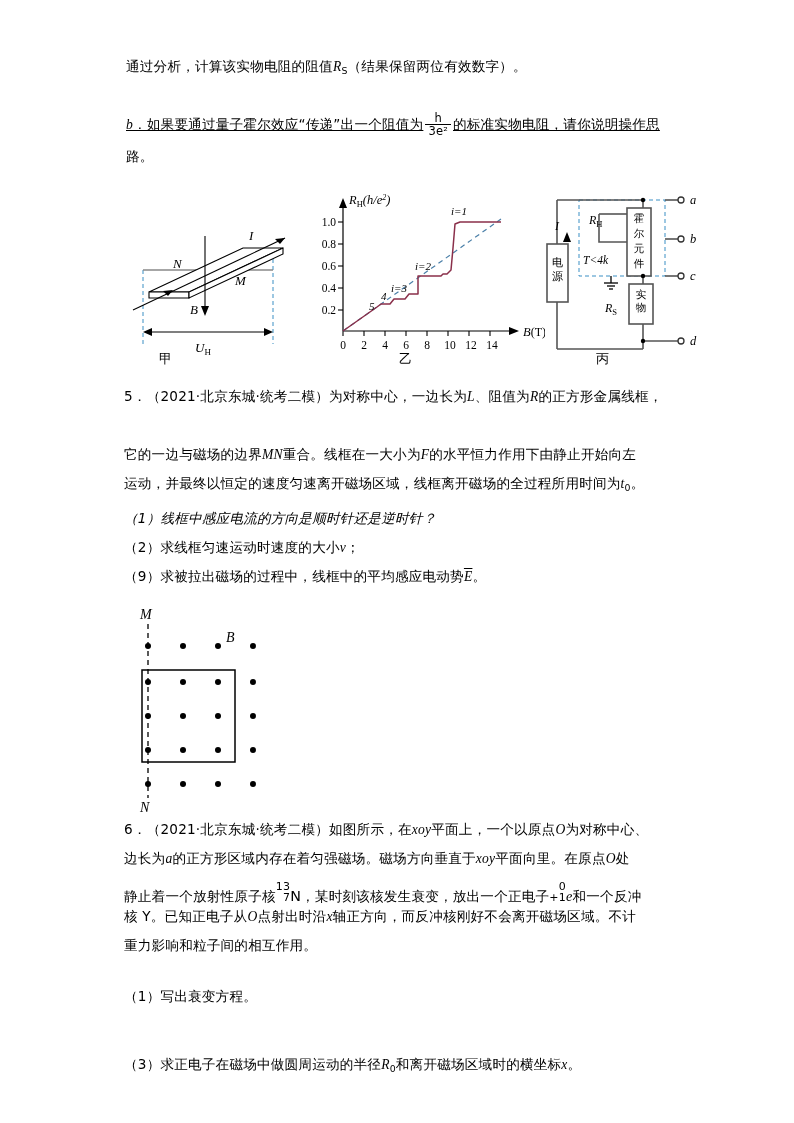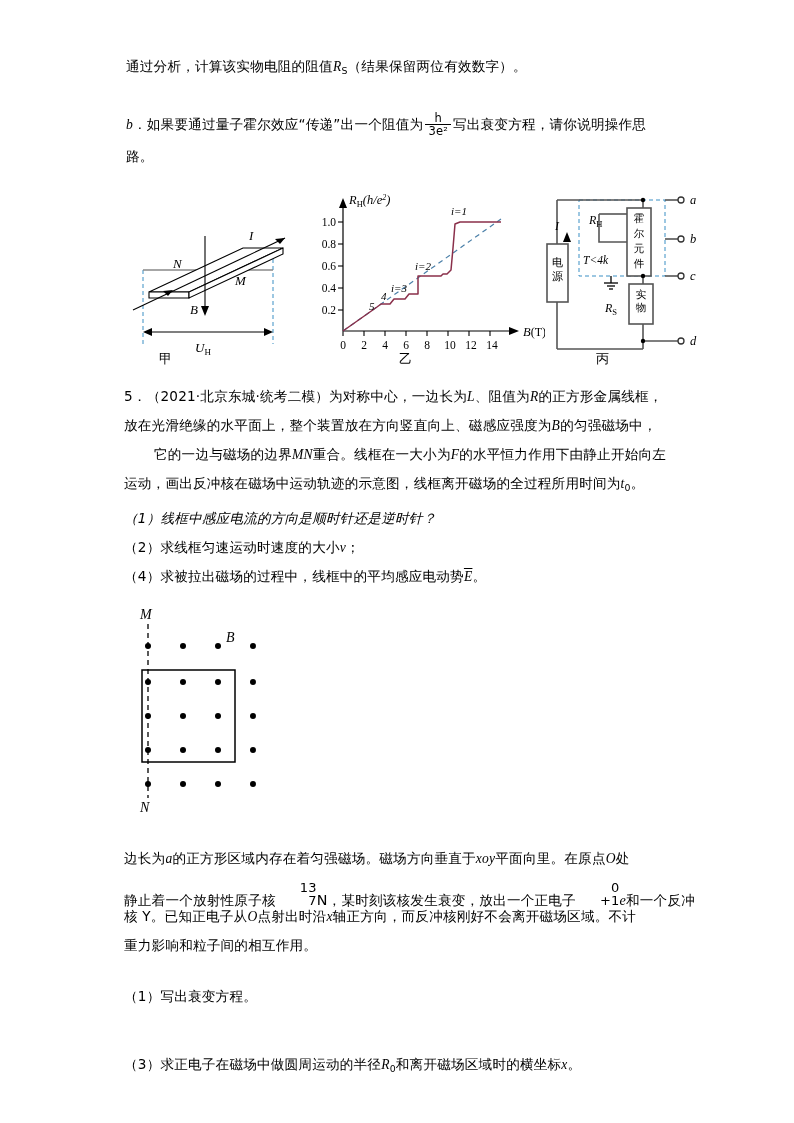--- a/index.html
+++ b/index.html
@@ -13,34 +13,34 @@
   .cn{font-family:"DejaVu Sans","Liberation Sans",sans-serif;font-size:13.6px;}
   i,.it{font-style:italic;font-family:"Liberation Serif",serif;}
   .sub{font-size:9.4px;vertical-align:-0.28em;font-style:normal;}
   .frac{display:inline-block;vertical-align:-0.52em;text-align:center;font-size:11.5px;line-height:1.08;margin:0 2px;}
   .frac .num{display:block;border-bottom:1px solid #000;padding:0 3px;}
   .frac .den{display:block;padding:0 3px;}
   .figrow{position:absolute;left:0;top:178px;width:794px;height:195px;}
   .cap{position:absolute;font-family:"DejaVu Sans",sans-serif;font-size:13px;}
   svg{display:block;}
   .nuc{display:inline-block;vertical-align:0;font-size:14.3px;}
-  .nuc .stk{display:inline-block;text-align:right;font-size:13px;line-height:1.02;vertical-align:-0.02em;font-style:normal;margin-left:24px;}
+  .nuc .stk{display:inline-block;text-align:right;font-size:11px;line-height:1.02;vertical-align:-0.02em;font-style:normal;}
   .nuc .stk span{display:block;}
 </style>
 </head>
 <body>
 
 <div class="page">
 
   <div class="ln cn" style="left:126px;top:60px;">
     <span>通过分析，计算该实物电阻的阻值</span><i>R</i><span class="sub">S</span><span>（结果保留两位有效数字）。</span>
   </div>
 
-  <div class="ln cn" style="left:126px;top:112px;">
-    <i>b</i><span>．如果要通过量子霍尔效应“传递”出一个阻值为</span><span class="frac"><span class="num">h</span><span class="den">3e²</span></span><span>写出衰变方程，请你说明操作思</span>
+  <div class="ln cn" style="left:126px;top:112px;text-decoration:underline;">
+    <i>b</i><span>．如果要通过量子霍尔效应“传递”出一个阻值为</span><span class="frac"><span class="num">h</span><span class="den">3e²</span></span><span>的标准实物电阻，请你说明操作思</span>
   </div>
 
   <div class="ln cn" style="left:126px;top:150px;">
     <span>路。</span>
   </div>
 
   <div class="figrow">
 
     <svg width="200" height="180" viewBox="0 0 200 180" style="position:absolute;left:125px;top:14px;">
 
@@ -199,37 +199,34 @@
       <text x="46" y="40" font-size="12" font-style="italic" font-family="Liberation Serif, serif">R<tspan font-size="8.5" dy="3" font-style="normal">H</tspan></text>
       <text x="40" y="80" font-size="11.5" font-style="italic" font-family="Liberation Serif, serif">T&lt;4k</text>
       <text x="62" y="128" font-size="12" font-style="italic" font-family="Liberation Serif, serif">R<tspan font-size="8.5" dy="3" font-style="normal">S</tspan></text>
     </svg>
     <div class="cap" style="left:596px;top:172px;">丙</div>
   </div>
 
   <div class="ln cn" style="left:124px;top:390px;">
     <span>5</span><span>．（2021·北京东城·统考二模）</span><span>为对称中心，一边长为</span><i>L</i><span>、阻值为</span><i>R</i><span>的正方形金属线框，</span>
   </div>
-  <div class="ln cn" style="left:124px;top:419px;">
-    <span>放在光滑绝缘的水平面上，整个装置放在方向竖直向上、磁感应强度为</span><i>B</i><span>的匀强磁场中，</span>
-  </div>
-  <div class="ln cn" style="left:124px;top:448px;margin-left:30px;">
+  <div class="ln cn" style="left:124px;top:448px;">
     <span>它的一边与磁场的边界</span><i>MN</i><span>重合。线框在一大小为</span><i>F</i><span>的水平恒力作用下由静止开始向左</span>
   </div>
   <div class="ln cn" style="left:124px;top:477px;">
-    <span>运动，画出反冲核在磁场中运动轨迹的示意图，线框离开磁场的全过程所用时间为</span><i>t</i><span class="sub">0</span><span>。</span>
+    <span>运动，并最终以恒定的速度匀速离开磁场区域，线框离开磁场的全过程所用时间为</span><i>t</i><span class="sub">0</span><span>。</span>
   </div>
   <div class="ln cn" style="left:124px;top:512px;font-style:italic;">
     <span>（1）线框中感应电流的方向是顺时针还是逆时针？</span>
   </div>
   <div class="ln cn" style="left:124px;top:541px;">
     <span>（2）求线框匀速运动时速度的大小</span><i>v</i><span>；</span>
   </div>
   <div class="ln cn" style="left:124px;top:570px;">
-    <span>（4）求被拉出磁场的过程中，线框中的平均感应电动势</span><i style="text-decoration:overline;">E</i><span>。</span>
+    <span>（9）求被拉出磁场的过程中，线框中的平均感应电动势</span><i style="text-decoration:overline;">E</i><span>。</span>
   </div>
 
   <svg width="190" height="215" viewBox="0 0 190 215" style="position:absolute;left:126px;top:602px;">
 
     <line x1="22" y1="22" x2="22" y2="196" stroke="#000" stroke-width="1.3" stroke-dasharray="5,4"></line>
     <text x="14" y="17" font-size="14" font-style="italic" font-family="Liberation Serif, serif">M</text>
     <text x="14" y="210" font-size="14" font-style="italic" font-family="Liberation Serif, serif">N</text>
 
     <rect x="16" y="68" width="93" height="92" fill="none" stroke="#000" stroke-width="1.5"></rect>
 
@@ -251,20 +248,23 @@
         <circle cx="92" cy="148" r="3"></circle>
         <circle cx="127" cy="148" r="3"></circle>
       <circle cx="22" cy="182" r="3"></circle>
         <circle cx="57" cy="182" r="3"></circle>
         <circle cx="92" cy="182" r="3"></circle>
         <circle cx="127" cy="182" r="3"></circle>
     </g>
     <text x="100" y="40" font-size="14" font-style="italic" font-family="Liberation Serif, serif">B</text>
   </svg>
 
+  <div class="ln cn" style="left:124px;top:823px;">
+    <span>6</span><span>．（2021·北京东城·统考二模）</span><span>如图所示，在</span><i>xoy</i><span>平面上，一个以原点</span><i>O</i><span>为对称中心、</span>
+  </div>
   <div class="ln cn" style="left:124px;top:852px;">
     <span>边长为</span><i>a</i><span>的正方形区域内存在着匀强磁场。磁场方向垂直于</span><i>xoy</i><span>平面向里。在原点</span><i>O</i><span>处</span>
   </div>
   <div class="ln cn" style="left:124px;top:881px;">
     <span>静止着一个放射性原子核</span><span class="nuc"><span class="stk"><span>13</span><span>7</span></span><span>N</span></span><span>，某时刻该核发生衰变，放出一个正电子</span><span class="nuc"><span class="stk"><span>0</span><span>+1</span></span><i>e</i></span><span>和一个反冲</span>
   </div>
   <div class="ln cn" style="left:124px;top:910px;">
     <span>核 Y。已知正电子从</span><i>O</i><span>点射出时沿</span><i>x</i><span>轴正方向，而反冲核刚好不会离开磁场区域。不计</span>
   </div>
   <div class="ln cn" style="left:124px;top:939px;">

